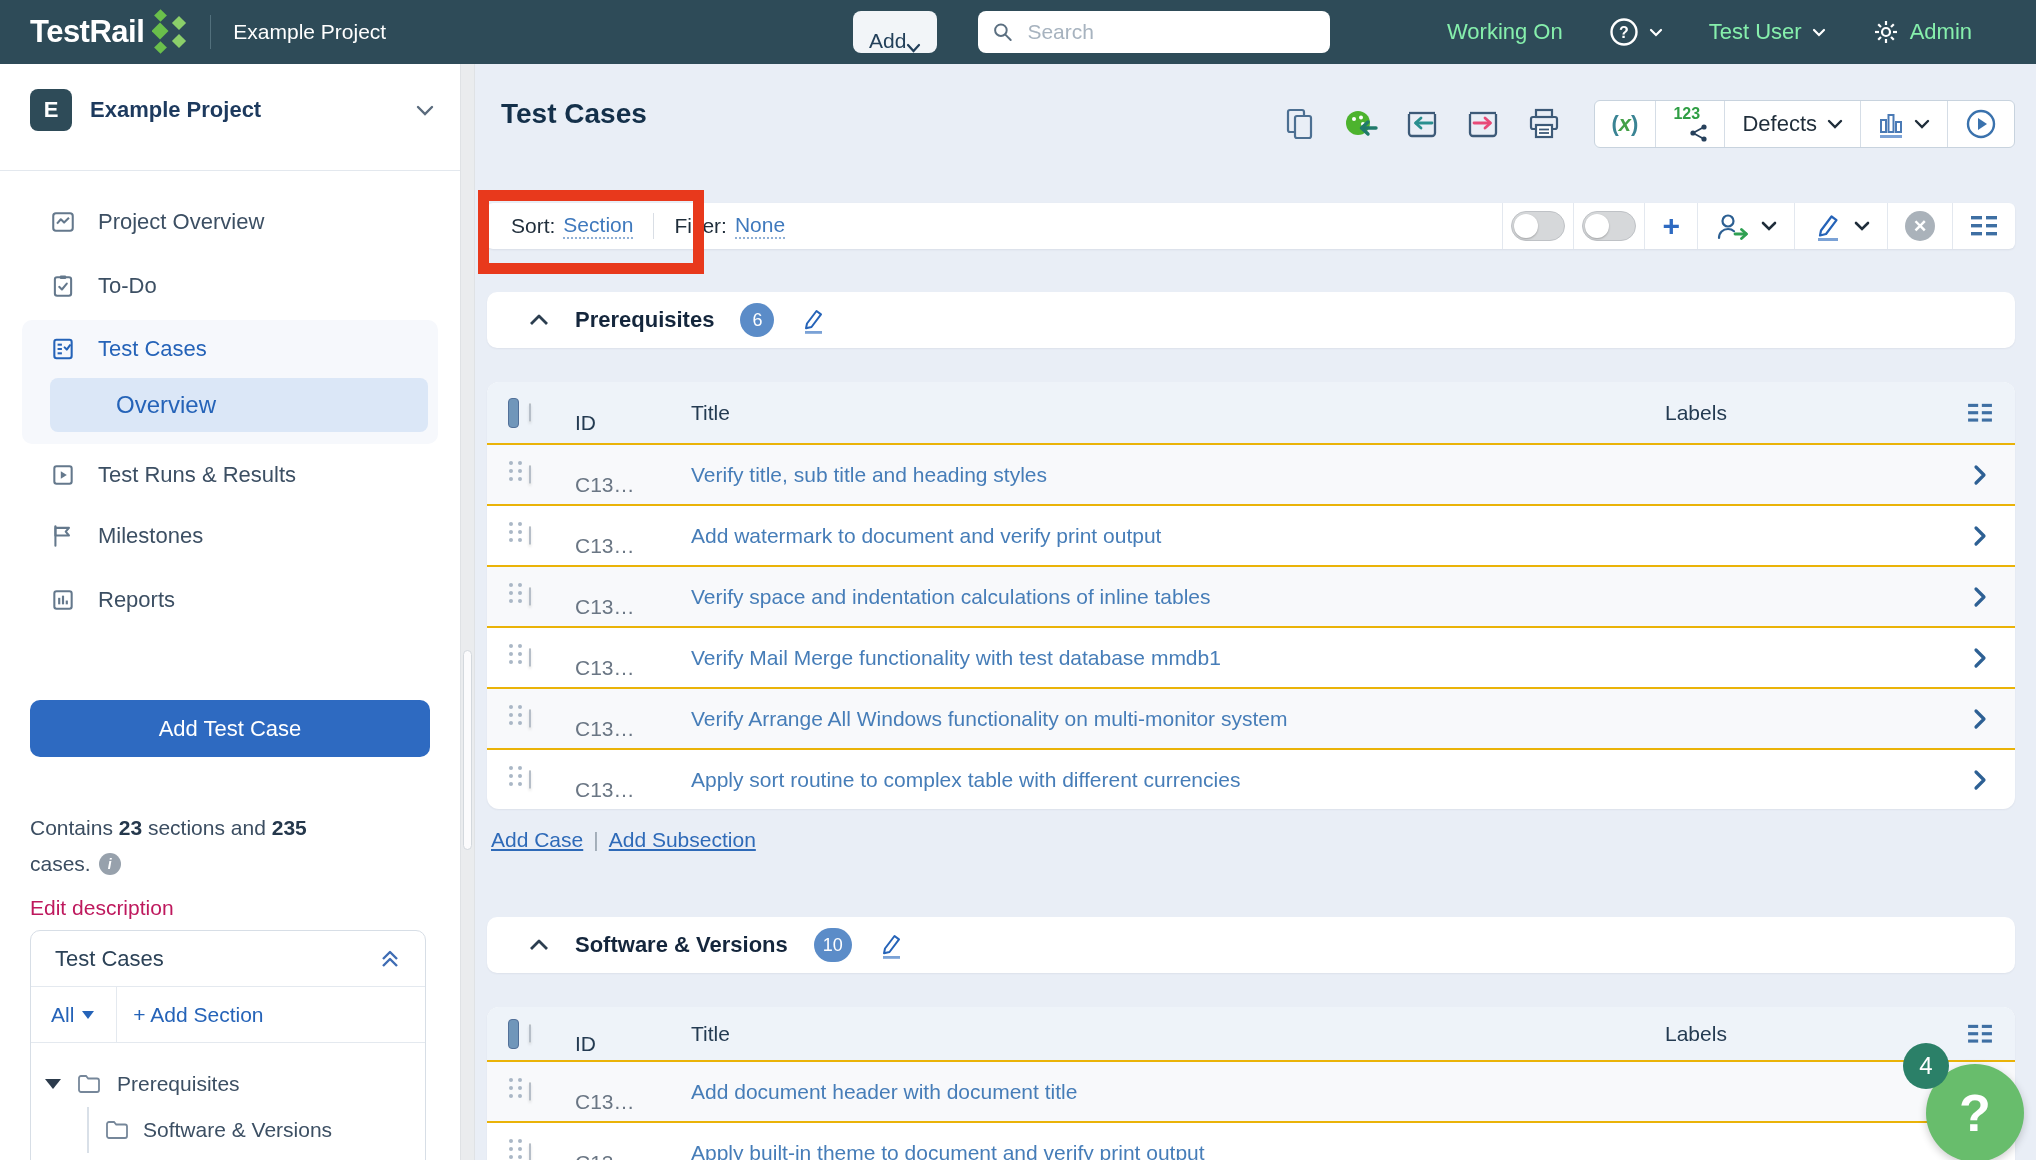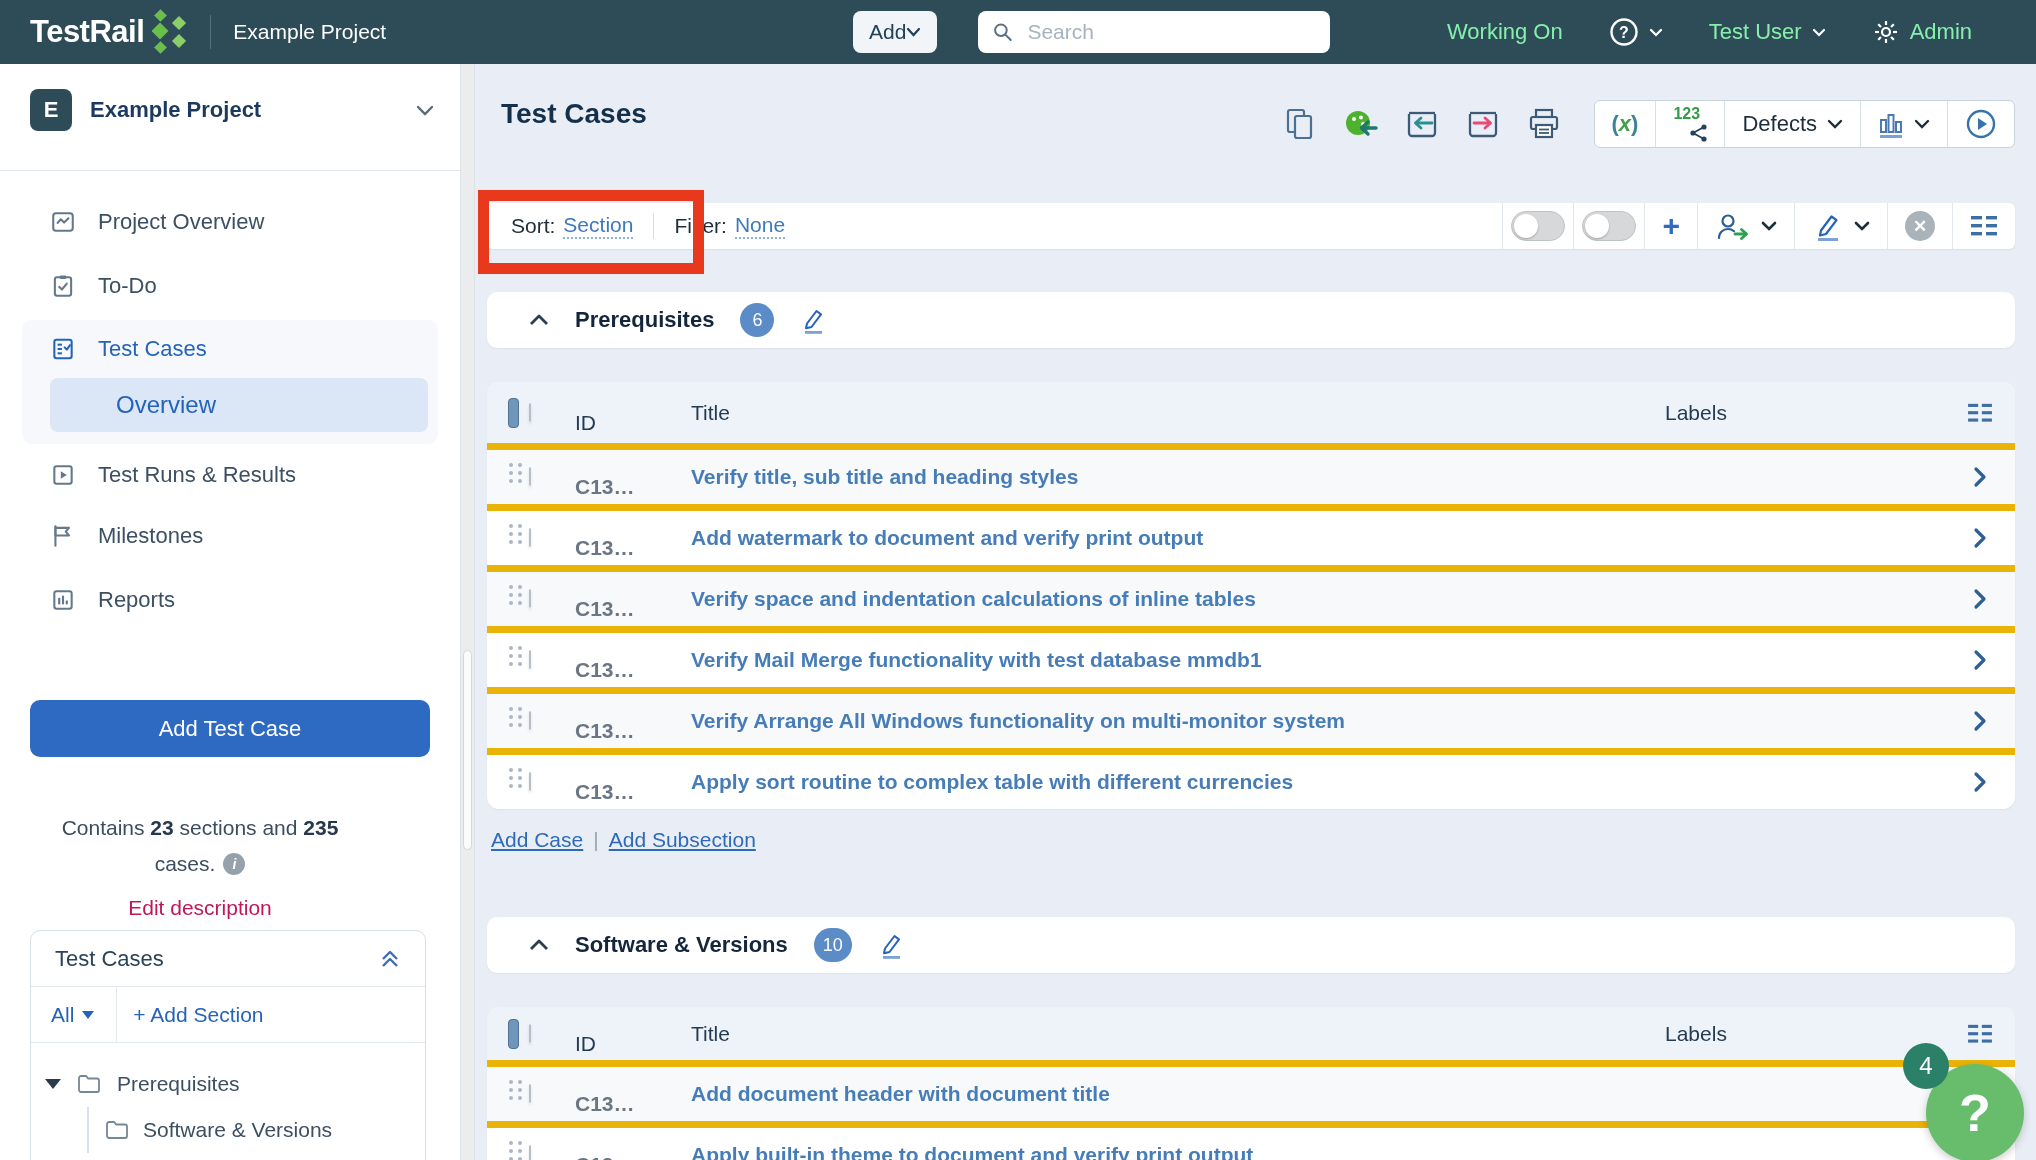--- a/index.html
+++ b/index.html
@@ -7,41 +7,41 @@
   body { font-family:"Liberation Sans", sans-serif; background:#e9eef6; position:relative; }
   #app { position:absolute; left:0; top:0; width:2036px; height:1160px; overflow:hidden; }
 
   
   .app-header { position:absolute; left:0; top:0; width:2036px; height:64px; background:#2e4b58; display:flex; align-items:center; z-index:20; }
   .logo-wrap { display:flex; align-items:center; padding-left:30px; }
   .logo-text { color:#fff; font-size:31px; font-weight:bold; letter-spacing:-0.5px; }
   .logo-diamonds { margin-left:8px; }
   .hdr-divider { width:1px; height:34px; background:#52707c; margin:0 22px; }
   .hdr-project { color:#fff; font-size:21px; }
-  .add-btn { position:absolute; left:853px; top:11px; height:42px; padding:0 16px; background:#f2f5f8; border-radius:8px; display:flex; align-items:center; color:#23405a; font-size:21px; cursor:pointer; }
+  .add-btn { position:absolute; left:853px; top:11px; height:42px; padding:0 16px; background:#f2f5f8; border-radius:8px; display:flex; align-items:flex-end; color:#23405a; font-size:21px; cursor:pointer; }
   .search-box { position:absolute; left:978px; top:11px; width:352px; height:42px; background:#fff; border-radius:8px; display:flex; align-items:center; padding:0 14px; gap:14px; }
   .search-box input { border:none; outline:none; font-size:21px; color:#33475c; width:100%; font-family:"Liberation Sans",sans-serif; }
   .search-box input::placeholder { color:#a7b3bf; }
   .hdr-right { position:absolute; right:0; top:0; height:64px; display:flex; align-items:center; padding-right:64px; gap:46px; color:#86efac; font-size:22px; }
   .hdr-item { display:flex; align-items:center; gap:10px; cursor:pointer; }
 
   
   .sidebar { position:absolute; left:0; top:64px; width:460px; height:1096px; background:#fff; z-index:10; }
   .proj-row { position:absolute; top:24px; left:30px; right:26px; height:44px; display:flex; align-items:center; }
   .avatar { width:42px; height:42px; border-radius:8px; background:#2e4b58; color:#fff; font-size:22px; font-weight:bold; display:flex; align-items:center; justify-content:center; }
   .proj-name { margin-left:18px; font-size:22px; font-weight:bold; color:#1d3a5e; flex:1; }
   .side-divider { position:absolute; top:106px; left:0; right:0; border-top:1px solid #e3e8ee; }
   .nav { position:absolute; top:126px; left:22px; right:22px; }
   .nav-item { height:64px; display:flex; align-items:center; gap:22px; padding-left:28px; font-size:22px; color:#3c4f63; cursor:pointer; }
   .nav-item.slim { height:58px; }
   .nav-active-group { background:#f6f8fc; border-radius:10px; padding-bottom:12px; margin:2px 0; }
   .nav-active-group .nav-item { color:#2563b8; }
   .sub-chip { margin:0 10px 0 28px; height:54px; background:#dbe7f7; border-radius:8px; display:flex; align-items:center; padding-left:66px; font-size:24px; color:#2563b8; cursor:pointer; }
   .add-case-btn { position:absolute; top:636px; left:30px; width:400px; height:57px; background:#2e6ac1; border:none; border-radius:10px; color:#fff; font-size:22px; font-family:"Liberation Sans",sans-serif; cursor:pointer; }
-  .summary-block { position:absolute; top:746px; left:30px; width:340px; font-size:21px; color:#3b4d61; line-height:36px;text-align:center; }
+  .summary-block { position:absolute; top:746px; left:30px; width:340px; font-size:21px; color:#3b4d61; line-height:36px; }
   .summary-block b { color:#25384c; }
   .info-dot { display:inline-flex; width:22px; height:22px; border-radius:50%; background:#97a1ac; color:#fff; font-size:14px; font-weight:bold; align-items:center; justify-content:center; vertical-align:2px; margin-left:8px; font-style:italic; }
   .edit-desc { display:block; margin-top:8px; color:#be185d; font-size:21px; text-decoration:none; cursor:pointer; }
   .tree-panel { position:absolute; top:866px; left:30px; width:396px; height:300px; background:#fff; border:1px solid #d7dee6; border-radius:10px 10px 0 0; overflow:hidden; }
   .tree-head { height:56px; display:flex; align-items:center; padding:0 24px; font-size:22px; color:#2c4257; border-bottom:1px solid #e4e9ef; }
   .tree-head .grow { flex:1; }
   .tree-filter-row { height:56px; display:flex; align-items:center; border-bottom:1px solid #e4e9ef; font-size:21px; }
   .all-link { color:#2563b8; display:flex; align-items:center; gap:8px; padding:0 22px 0 20px; cursor:pointer; }
   .tf-sep { width:1px; height:56px; background:#e4e9ef; }
   .add-section-link { color:#2563b8; padding-left:16px; cursor:pointer; }
@@ -84,21 +84,21 @@
   .red-annotation { position:absolute; left:2px; top:126px; width:226px; height:84px; border:11px solid #e8391c; z-index:6; pointer-events:none; }
 
   .section-head { position:absolute; left:11px; width:1528px; height:56px; background:#fff; border-radius:10px; box-shadow:0 1px 2px rgba(27,42,60,.06); display:flex; align-items:center; padding-left:42px; gap:26px; }
   .sec-title { font-size:22px; font-weight:bold; color:#14263c; }
   .badge { min-width:34px; height:34px; padding:0 9px; border-radius:17px; background:#5b8cc8; color:#fff; font-size:18px; display:flex; align-items:center; justify-content:center; }
   .pencil-btn { cursor:pointer; display:flex; }
 
   .case-table { position:absolute; left:11px; width:1528px; background:#fff; border-radius:12px; overflow:hidden; box-shadow:0 1px 2px rgba(27,42,60,.06); }
   .t-row { display:flex; align-items:center; height:61px; padding-left:10px; }
   .t-head { background:#eef3f9; }
-  .t-row + .t-row { border-top:7px solid #eab308;font-weight:bold; }
+  .t-row + .t-row { border-top:2px solid #eab308; }
   .t-row.odd { background:#f8f9fb; }
   .col-handle { width:32px; display:flex; justify-content:center; }
   .col-check { width:46px; }
   .col-id { width:116px; font-size:21px;margin-top:20px; }
   .col-title { flex:1; font-size:21px; }
   .col-labels { width:280px; font-size:21px; }
   .col-end { width:70px; display:flex; justify-content:center; }
   .t-head .col-id, .t-head .col-title, .t-head .col-labels { color:#243b52; }
   .row-id { color:#6a7684; }
   .row-title { color:#467db8; cursor:pointer; }

